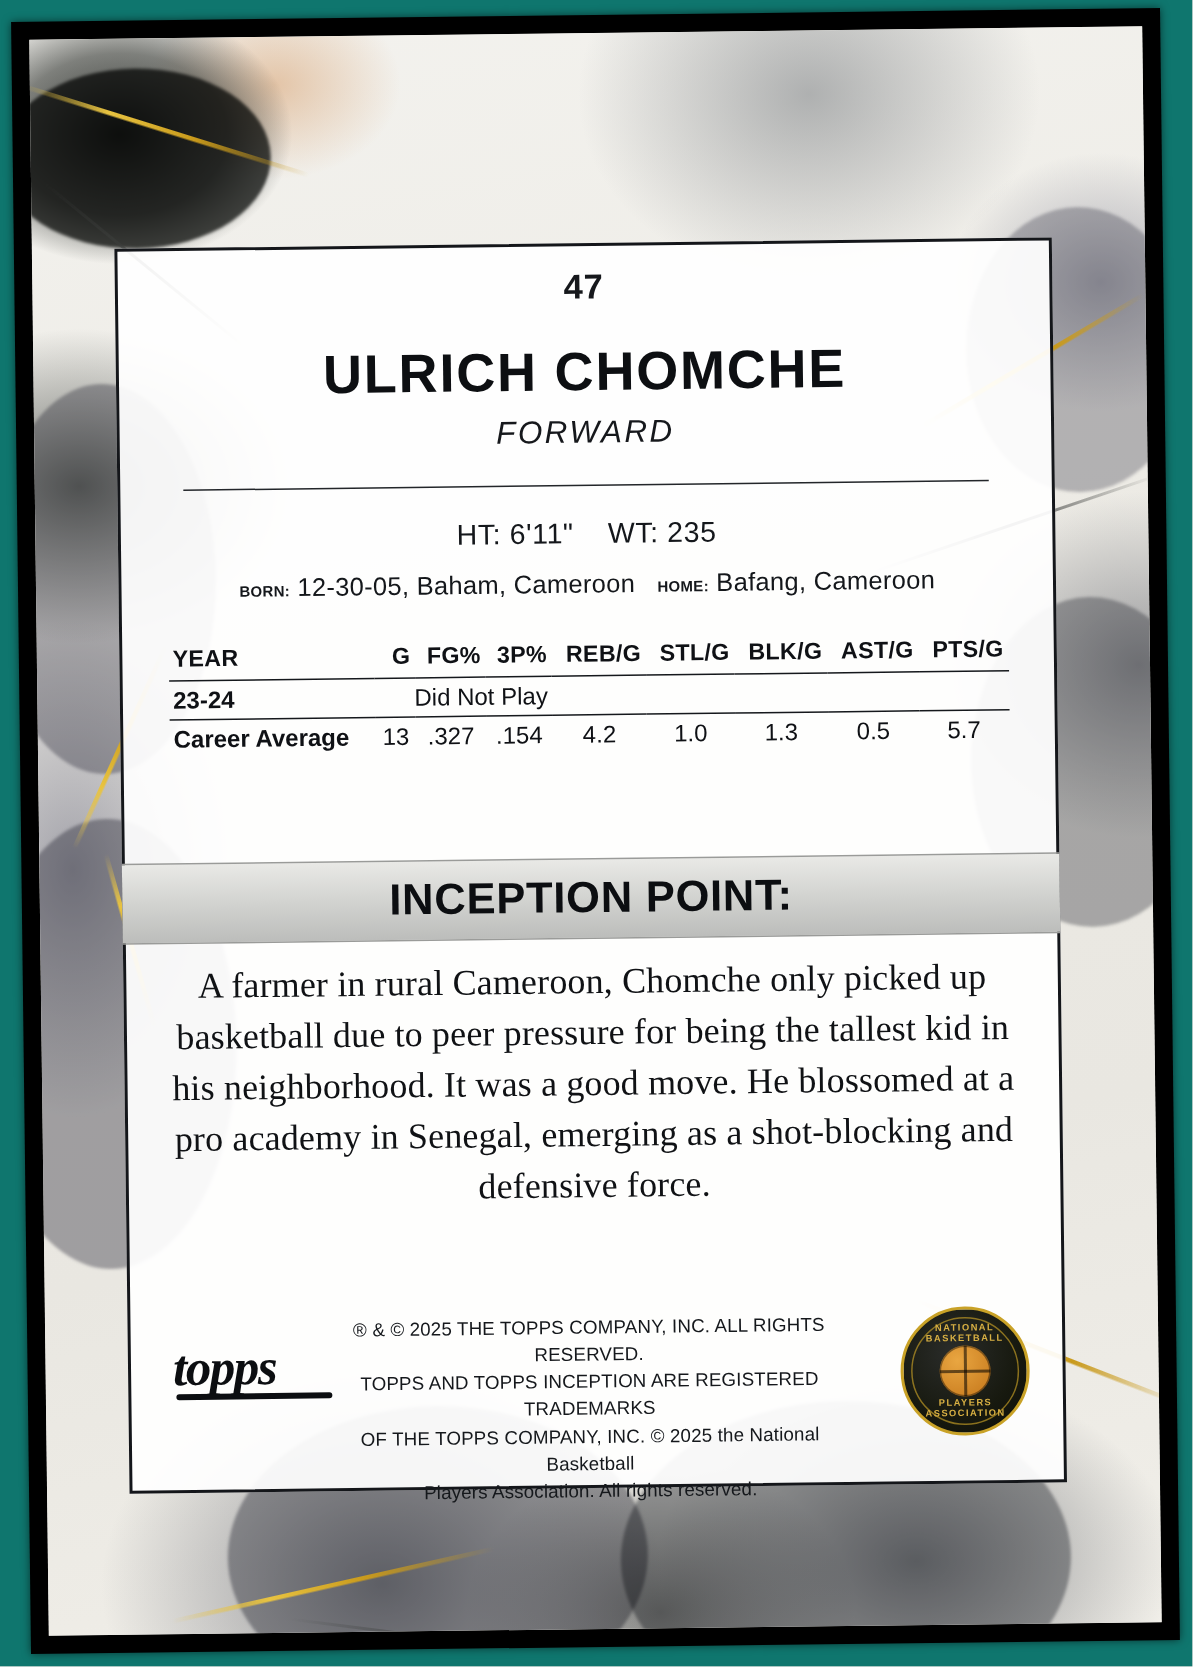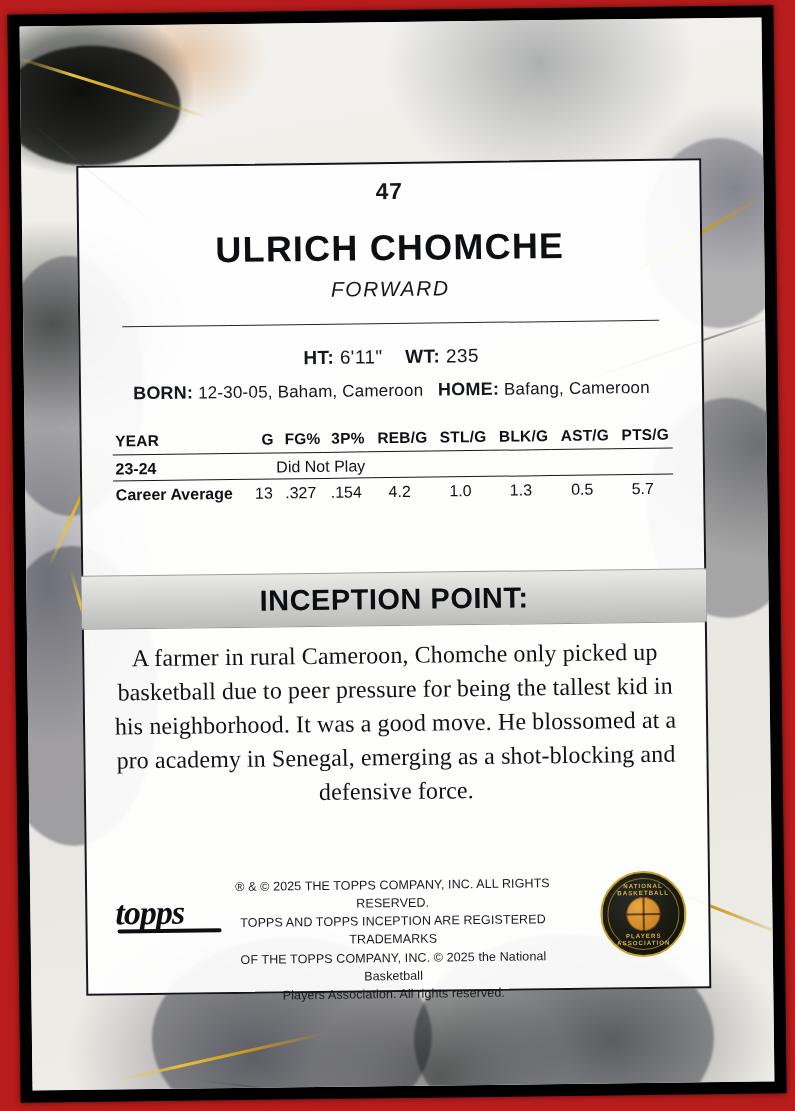--- a/index.html
+++ b/index.html
@@ -12,21 +12,21 @@
     height: 1111px;
     overflow: hidden;
     font-family: "Liberation Sans", sans-serif;
   }
 
   
   #scan {
     position: relative;
     width: 795px;
     height: 1111px;
-    background: #b91c1c;
+    background: #0f766e;
     overflow: hidden;
   }
 
   
   #card {
     position: absolute;
     left: 14px;
     top: 10px;
     width: 766px;
     height: 1088px;
@@ -134,29 +134,29 @@
     margin: 22px 42px 0 42px;
   }
 
   .vitals {
     text-align: center;
     font-size: 19px;
     color: #14171b;
     margin-top: 22px;
     letter-spacing: .4px;
   }
-  .vitals .lbl { font-weight: bold; margin-top: 42px; }
+  .vitals .lbl { font-weight: normal; margin-top: 42px; }
   .birth {
     text-align: center;
     font-size: 17px;
     color: #14171b;
     margin-top: 12px;
     letter-spacing: .2px;
   }
-  .birth .lbl { font-weight: bold; font-size: 18px; }
+  .birth .lbl { font-weight: bold; font-size: 10px; }
 
   
   table.stats {
     width: 560px;
     margin: 28px auto 0 auto;
     border-collapse: collapse;
     font-size: 16px;
     color: #0f1115;
   }
   table.stats th {

